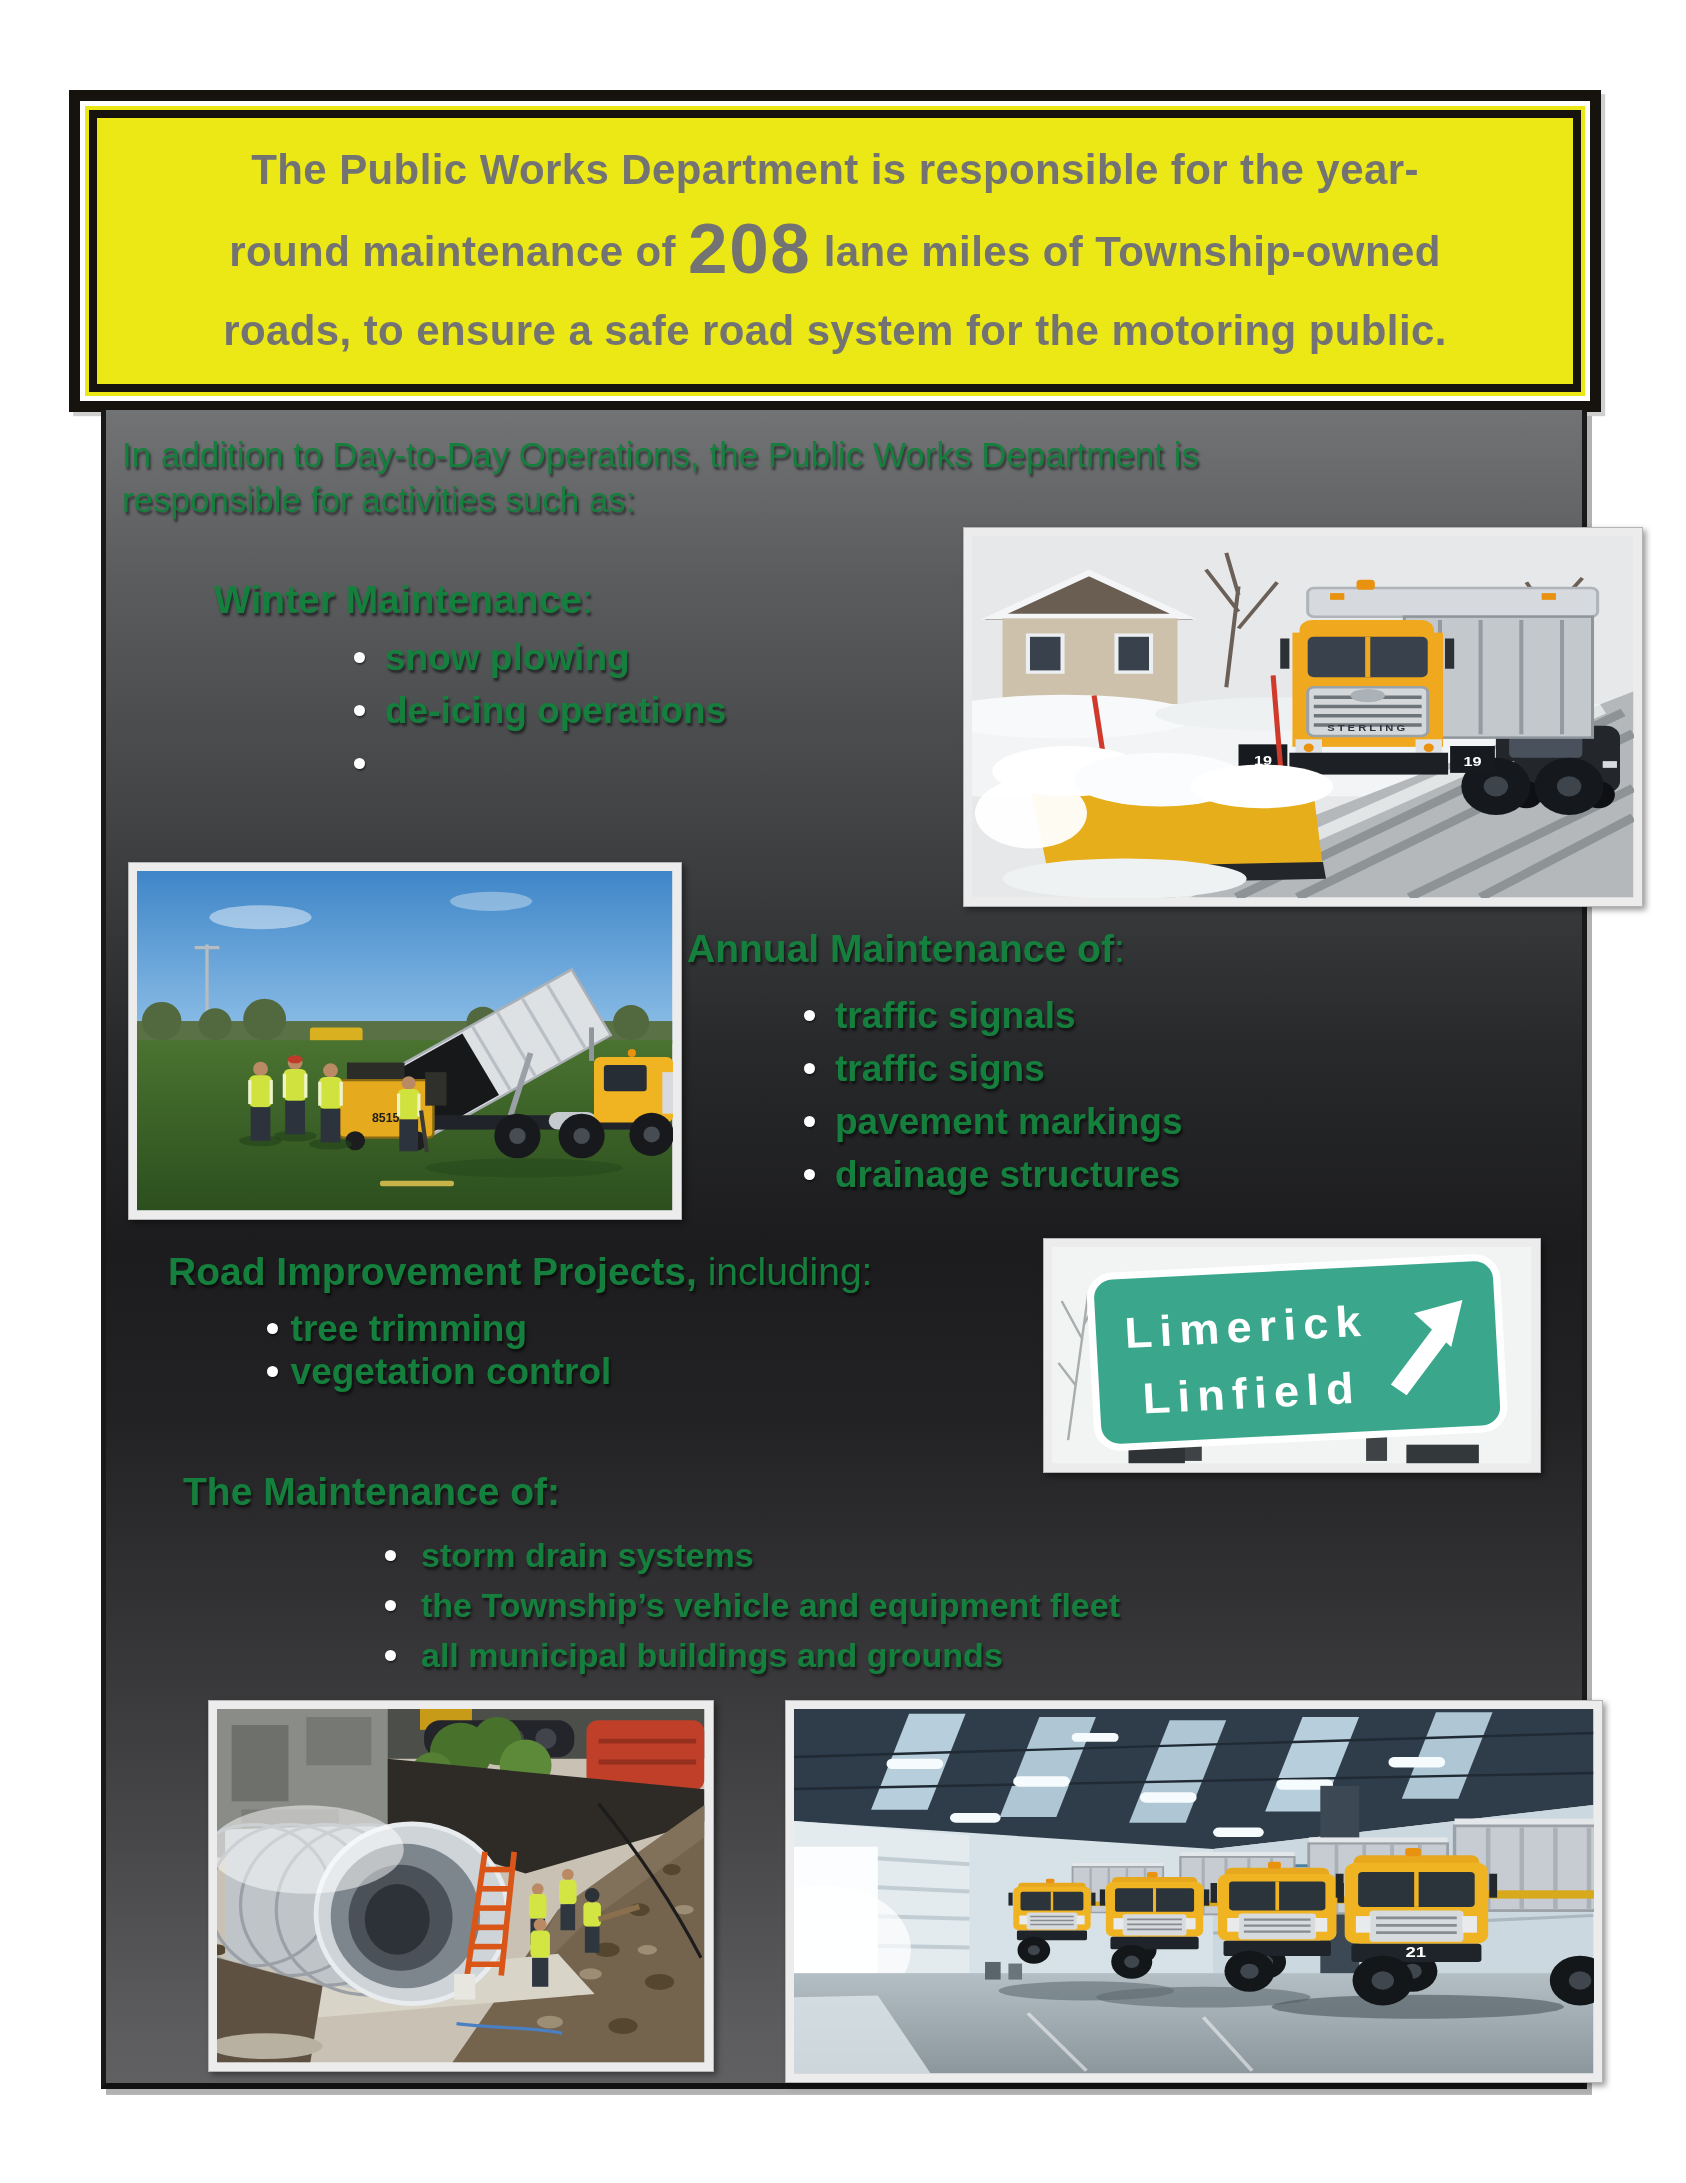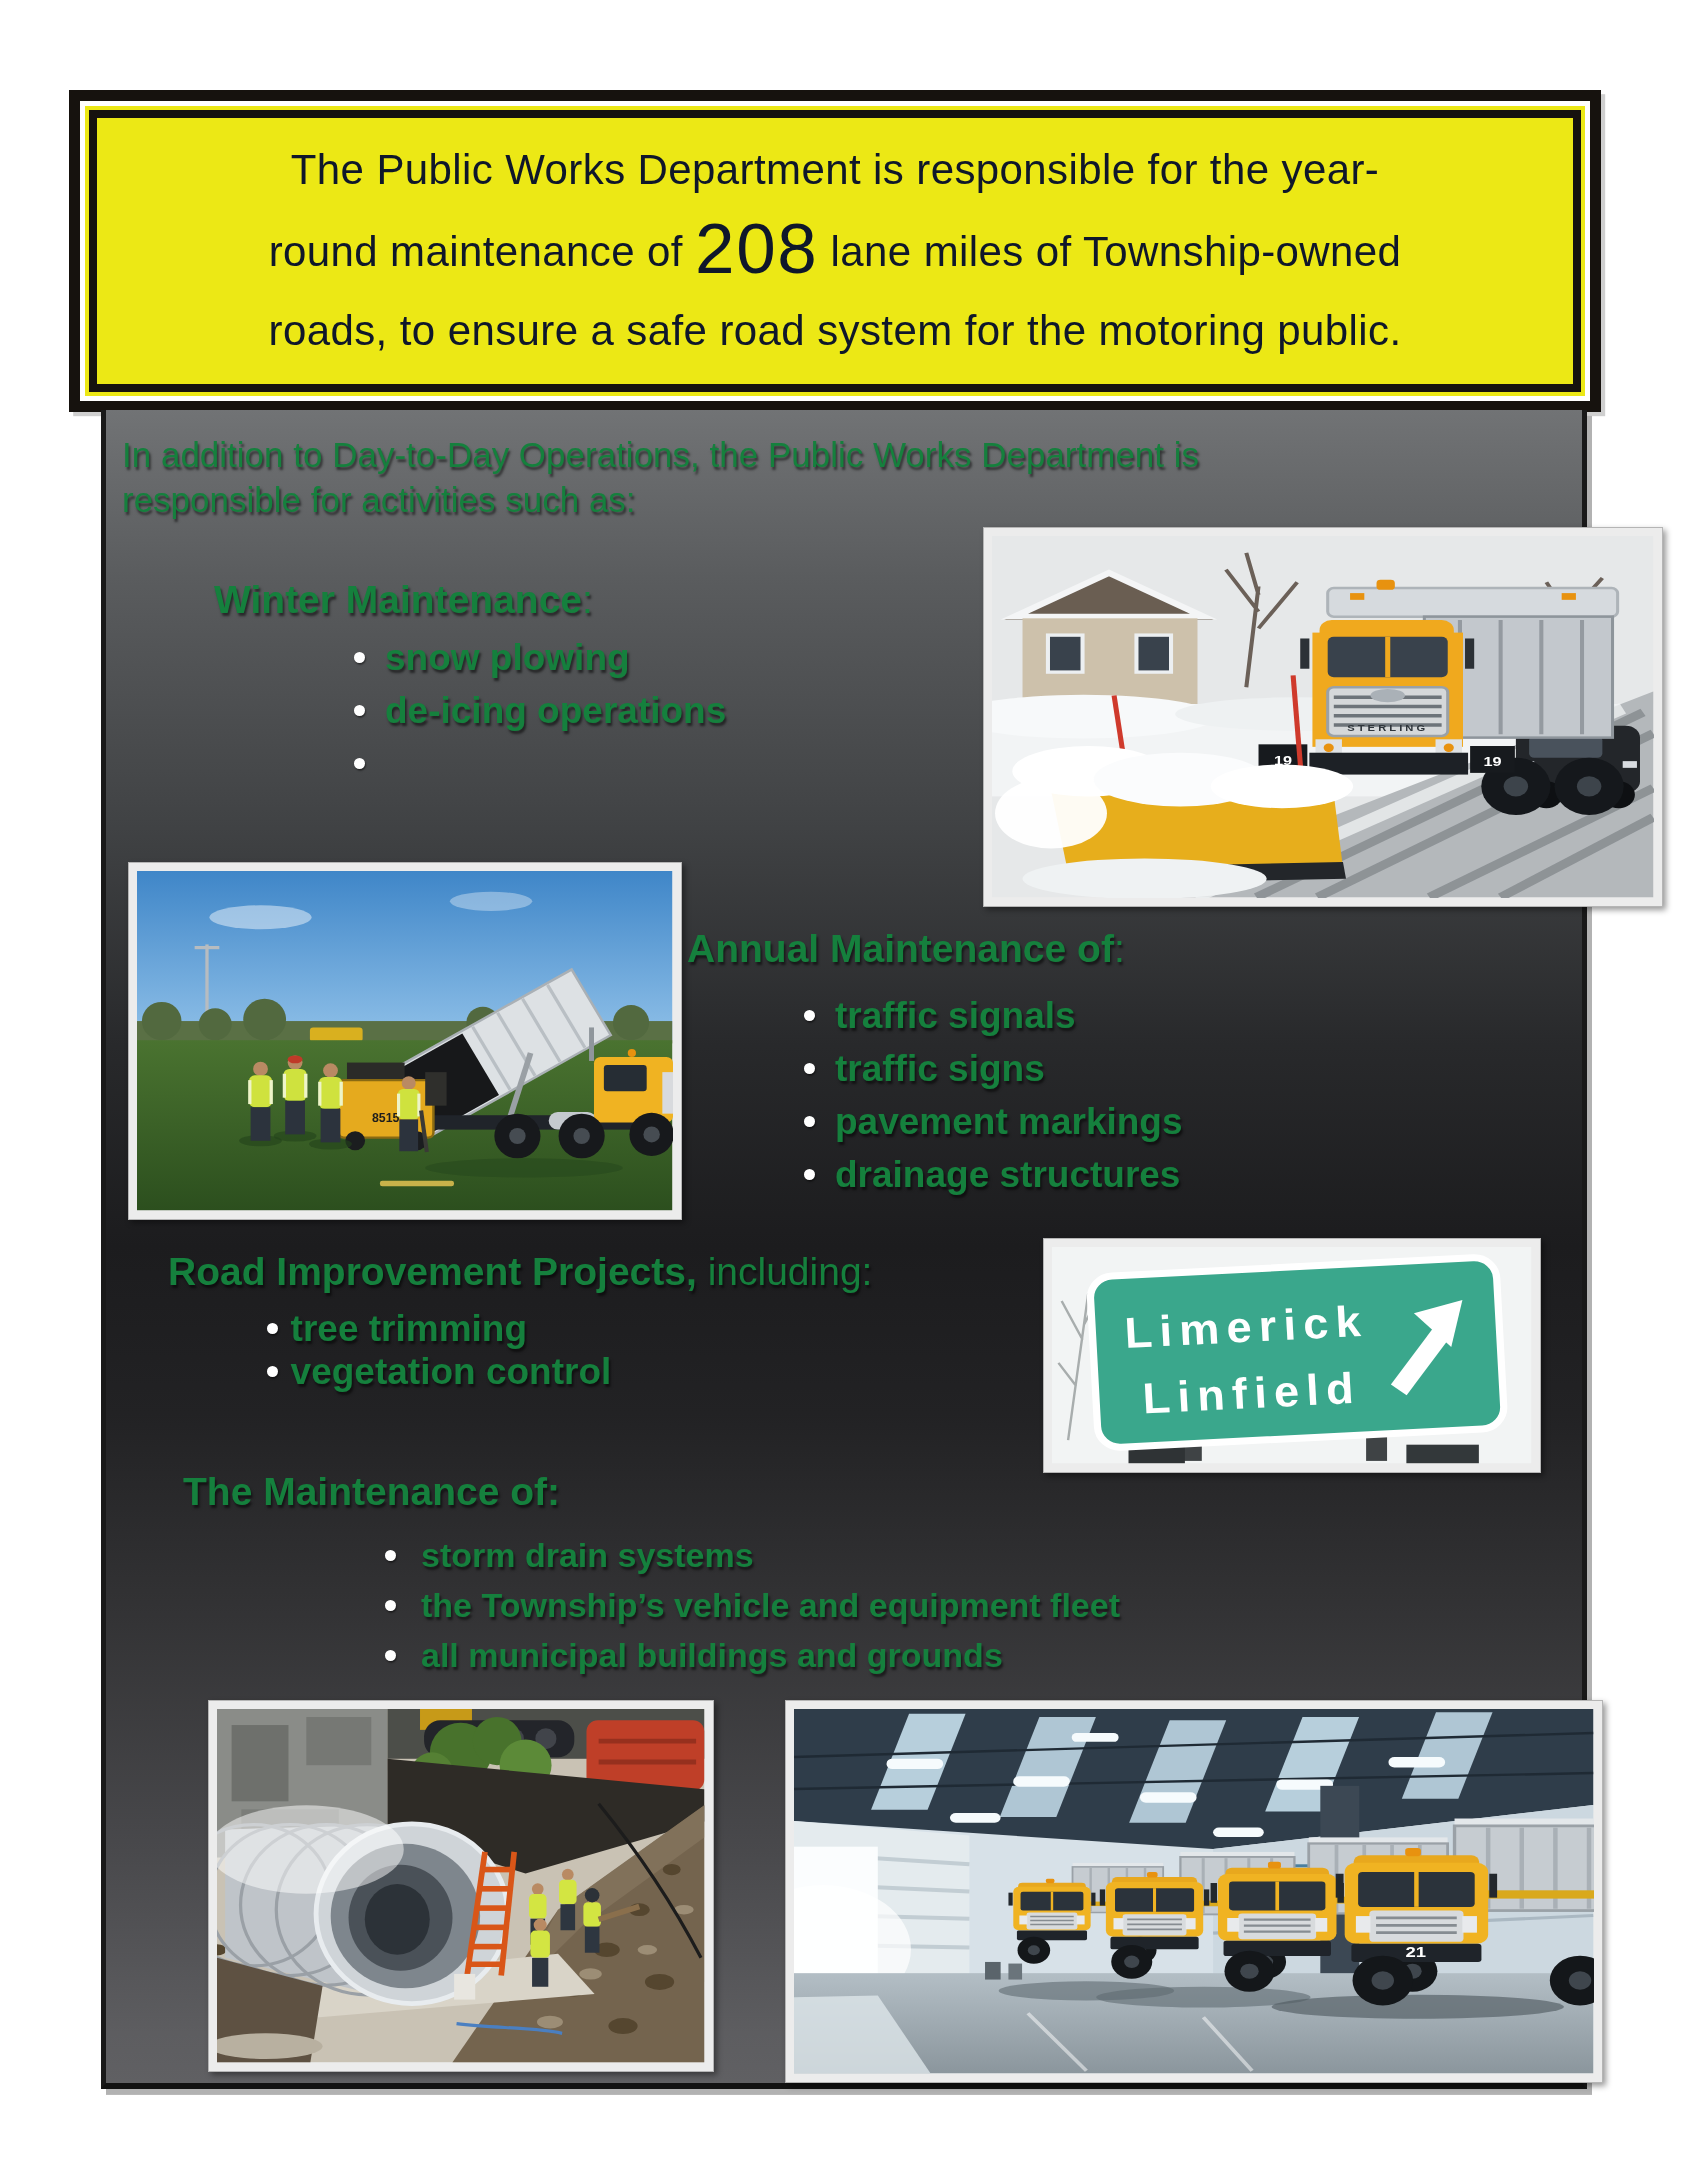--- a/index.html
+++ b/index.html
@@ -7,21 +7,21 @@
         font-family:"Liberation Sans",sans-serif;}
   svg text{font-family:"Liberation Sans",sans-serif;}
 
   
   .banner{position:absolute;left:69px;top:90px;width:1532px;height:322px;background:#16120e;
           padding:11px;box-sizing:border-box;box-shadow:4.2px 4.2px 0 #cfcfcf;}
   .b2{background:#ffffff;padding:5px;height:100%;box-sizing:border-box;}
   .b3{background:#ece815;padding:4.2px;height:100%;box-sizing:border-box;}
   .b4{background:#16120e;padding:7.6px;height:100%;box-sizing:border-box;}
   .b5{background:#ece815;height:100%;box-sizing:border-box;text-align:center;padding-top:11.8px;}
-  .bl{font-size:42px;font-weight:normal;color:#0f172a;line-height:79px;white-space:nowrap;letter-spacing:0.4px;}
+  .bl{font-size:42px;font-weight:bold;color:#737373;line-height:79px;white-space:nowrap;letter-spacing:0.4px;}
   .bignum{font-size:71px;vertical-align:-6.7px;letter-spacing:1.7px;}
 
   
   .panel{position:absolute;left:101px;top:410px;width:1486px;height:1679px;box-sizing:border-box;
          border-left:5.9px solid #191919;border-right:5.9px solid #191919;border-bottom:6.7px solid #121212;
          box-shadow:5px 5.9px 0 #b2b2b2;
          background:linear-gradient(180deg,#717375 0%,#5a5c5e 10%,#404244 25%,#28292b 38%,
                     #1c1c1e 50%,#222224 60%,#333335 72%,#47474a 85%,#5d5d60 97%,#606063 100%);}
 
   .wtxt{color:#15803d;text-shadow:1.7px 2.5px 2.5px rgba(0,0,0,.55);}
@@ -75,21 +75,21 @@
       </li>
     <li>
         <span class="dot"></span>
         <span class="bt">de-icing operations</span>
       </li>
     <li>
         <span class="dot"></span>
       </li>
   </ul>
 
-  <div class="photo" style="left:963px;top:527px;width:680px;height:380px;margin-left:20px;">
+  <div class="photo" style="left:963px;top:527px;width:680px;height:380px;">
     <svg viewBox="0 0 650 430" preserveAspectRatio="none">
       <rect x="0" y="0" width="650" height="430" fill="#e6e8e9"></rect>
 
       <g stroke="#6b6058" stroke-width="4" fill="none">
         <path d="M250,180 L262,60 M262,90 L230,40 M262,110 L300,55 M262,70 L250,20"></path>
         <path d="M560,170 L570,70 M570,100 L545,55 M570,90 L600,50"></path>
         <path d="M170,190 L178,120 M178,150 L160,115 M178,140 L198,110"></path>
       </g>
 
       <g>

